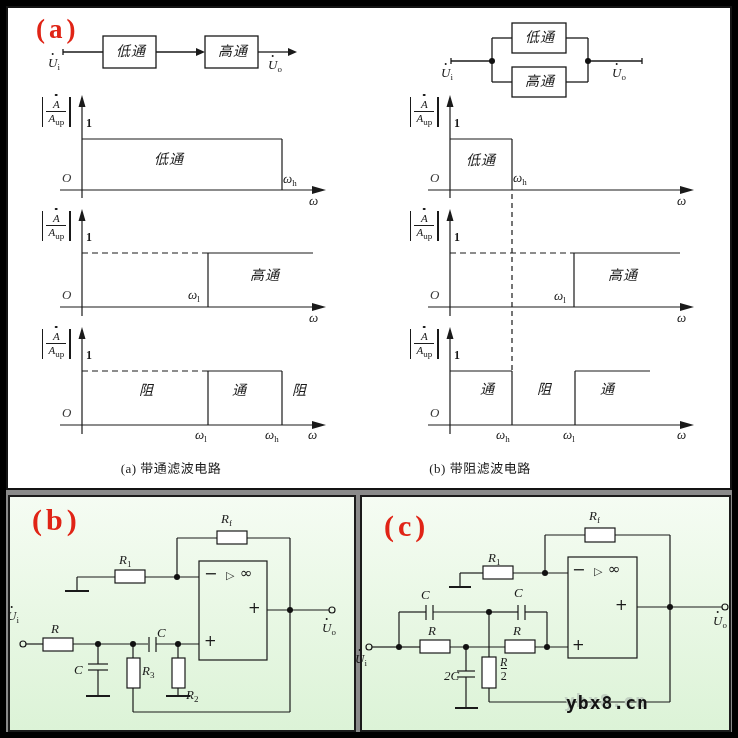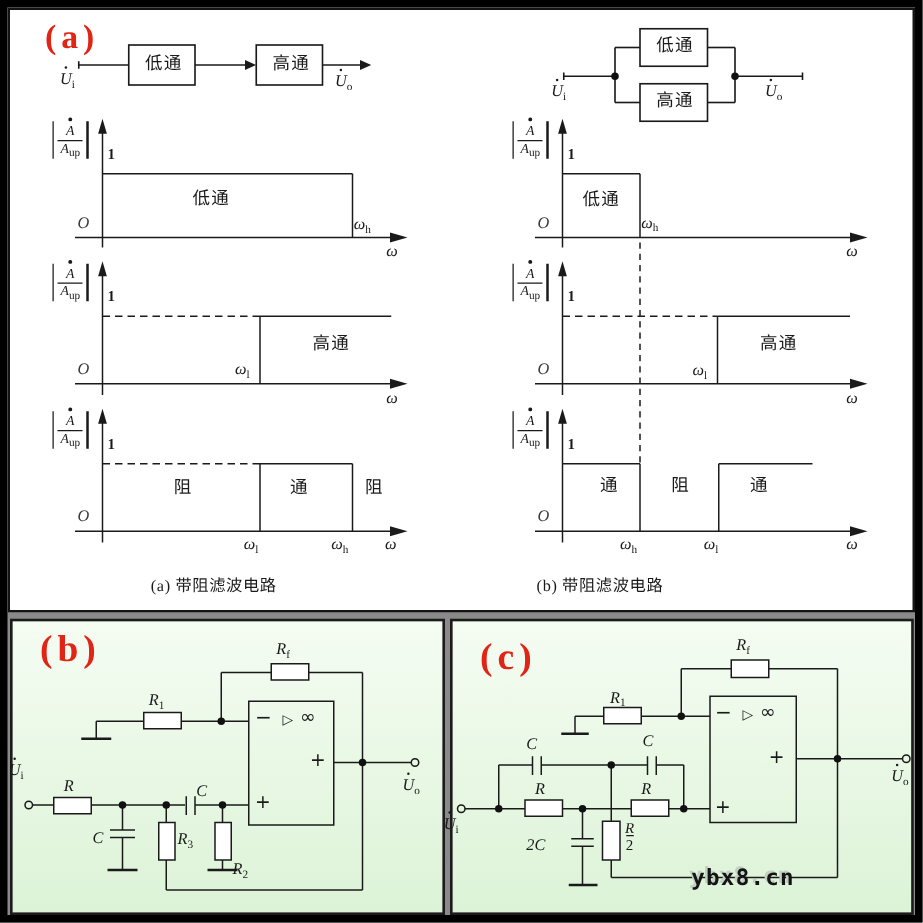--- a/index.html
+++ b/index.html
@@ -6,21 +6,21 @@
   #stage{position:relative;width:738px;height:738px;background:#000;overflow:hidden;
          font-family:"Liberation Serif","DejaVu Serif",serif;}
   .panel{position:absolute;box-sizing:border-box;}
   #top-panel{left:6px;top:6px;width:726px;height:484px;background:#fff;border:2px solid #141414;}
   #gray-band{left:6px;top:490px;width:726px;height:242px;background:#8a8a8a;}
   .green{border:2px solid #1b1b1b;background:linear-gradient(180deg,#f5fcf3 0%,#eaf8e6 45%,#dcf3d7 100%);}
   #panel-b{left:8px;top:495px;width:348px;height:237px;}
   #panel-c{left:360px;top:495px;width:371px;height:237px;}
   #lineart{position:absolute;left:0;top:0;pointer-events:none;}
   .lbl{position:absolute;color:#1a1a1a;white-space:nowrap;line-height:1;}
-  .cn{font-size:14px;letter-spacing:1px;}
+  .cn{font-size:14px;letter-spacing:1px;font-style:italic;}
   .math{font-style:italic;font-size:13px;}
   .math sub,.de sub{font-style:normal;font-size:9px;vertical-align:-3px;}
   .one{font-weight:bold;font-size:12px;}
   .origin{font-style:italic;font-size:13px;color:#3a3a3a;}
   .red{color:#e02416;font-weight:bold;font-size:27px;letter-spacing:4px;}
   .red-big{font-size:30px;}
   .caption{font-size:13px;width:120px;text-align:center;letter-spacing:0.5px;}
   .axfrac{position:absolute;display:flex;align-items:stretch;height:30px;}
   .axfrac .vb{width:1.4px;background:#1a1a1a;}
   .axfrac .st{display:flex;flex-direction:column;align-items:center;justify-content:center;
@@ -325,21 +325,21 @@
 
   <span class="lbl one" style="left:454px;top:349px">1</span>
   <span class="lbl origin" style="left:430px;top:406px">O</span>
   <span class="lbl cn" style="left:480px;top:383px">通</span>
   <span class="lbl cn" style="left:537px;top:383px">阻</span>
   <span class="lbl cn" style="left:600px;top:383px">通</span>
   <span class="lbl math" style="left:496px;top:428px"><span>ω</span><sub>h</sub></span>
   <span class="lbl math" style="left:563px;top:428px"><span>ω</span><sub>l</sub></span>
   <span class="lbl math" style="left:677px;top:428px">ω</span>
 
-  <span class="lbl caption" style="left:111px;top:462px">(a) 带阻滤波电路</span>
+  <span class="lbl caption" style="left:111px;top:462px">(a) 带通滤波电路</span>
   <span class="lbl caption" style="left:420px;top:462px">(b) 带阻滤波电路</span>
 
   <span class="lbl red red-big" style="left:32px;top:505px">(b)</span>
   <span class="lbl math" style="left:221px;top:512px"><span>R</span><sub>f</sub></span>
   <span class="lbl math" style="left:119px;top:553px"><span>R</span><sub>1</sub></span>
   <span class="lbl sign minus" style="left:204px;top:566px">−</span>
   <span class="lbl sign tri" style="left:226px;top:570px">▷</span>
   <span class="lbl sign" style="left:240px;top:566px">∞</span>
   <span class="lbl sign" style="left:204px;top:634px">+</span>
   <span class="lbl sign" style="left:248px;top:601px">+</span>
@@ -356,21 +356,21 @@
   <span class="lbl math" style="left:488px;top:551px"><span>R</span><sub>1</sub></span>
   <span class="lbl sign minus" style="left:572px;top:562px">−</span>
   <span class="lbl sign tri" style="left:594px;top:566px">▷</span>
   <span class="lbl sign" style="left:608px;top:562px">∞</span>
   <span class="lbl sign" style="left:572px;top:638px">+</span>
   <span class="lbl sign" style="left:615px;top:598px">+</span>
   <span class="lbl math" style="left:421px;top:588px">C</span>
   <span class="lbl math" style="left:514px;top:586px">C</span>
   <span class="lbl math" style="left:428px;top:624px">R</span>
   <span class="lbl math" style="left:513px;top:624px">R</span>
-  <span class="lbl math" style="left:421px;top:669px">2C</span>
+  <span class="lbl math" style="left:444px;top:669px">2C</span>
   <span class="lbl rfrac" style="left:500px;top:656px">
       <span>R</span>
       <span class="de2">2</span>
     </span>
   <span class="lbl math" style="left:355px;top:652px"><span class="dot">U</span><sub>i</sub></span>
   <span class="lbl math" style="left:713px;top:614px"><span class="dot">U</span><sub>o</sub></span>
-  <span class="lbl wm" style="left:553px;top:694px">ybx8.cn</span>
+  <span class="lbl wm" style="left:566px;top:694px">ybx8.cn</span>
 </div>
 
 </body></html>

